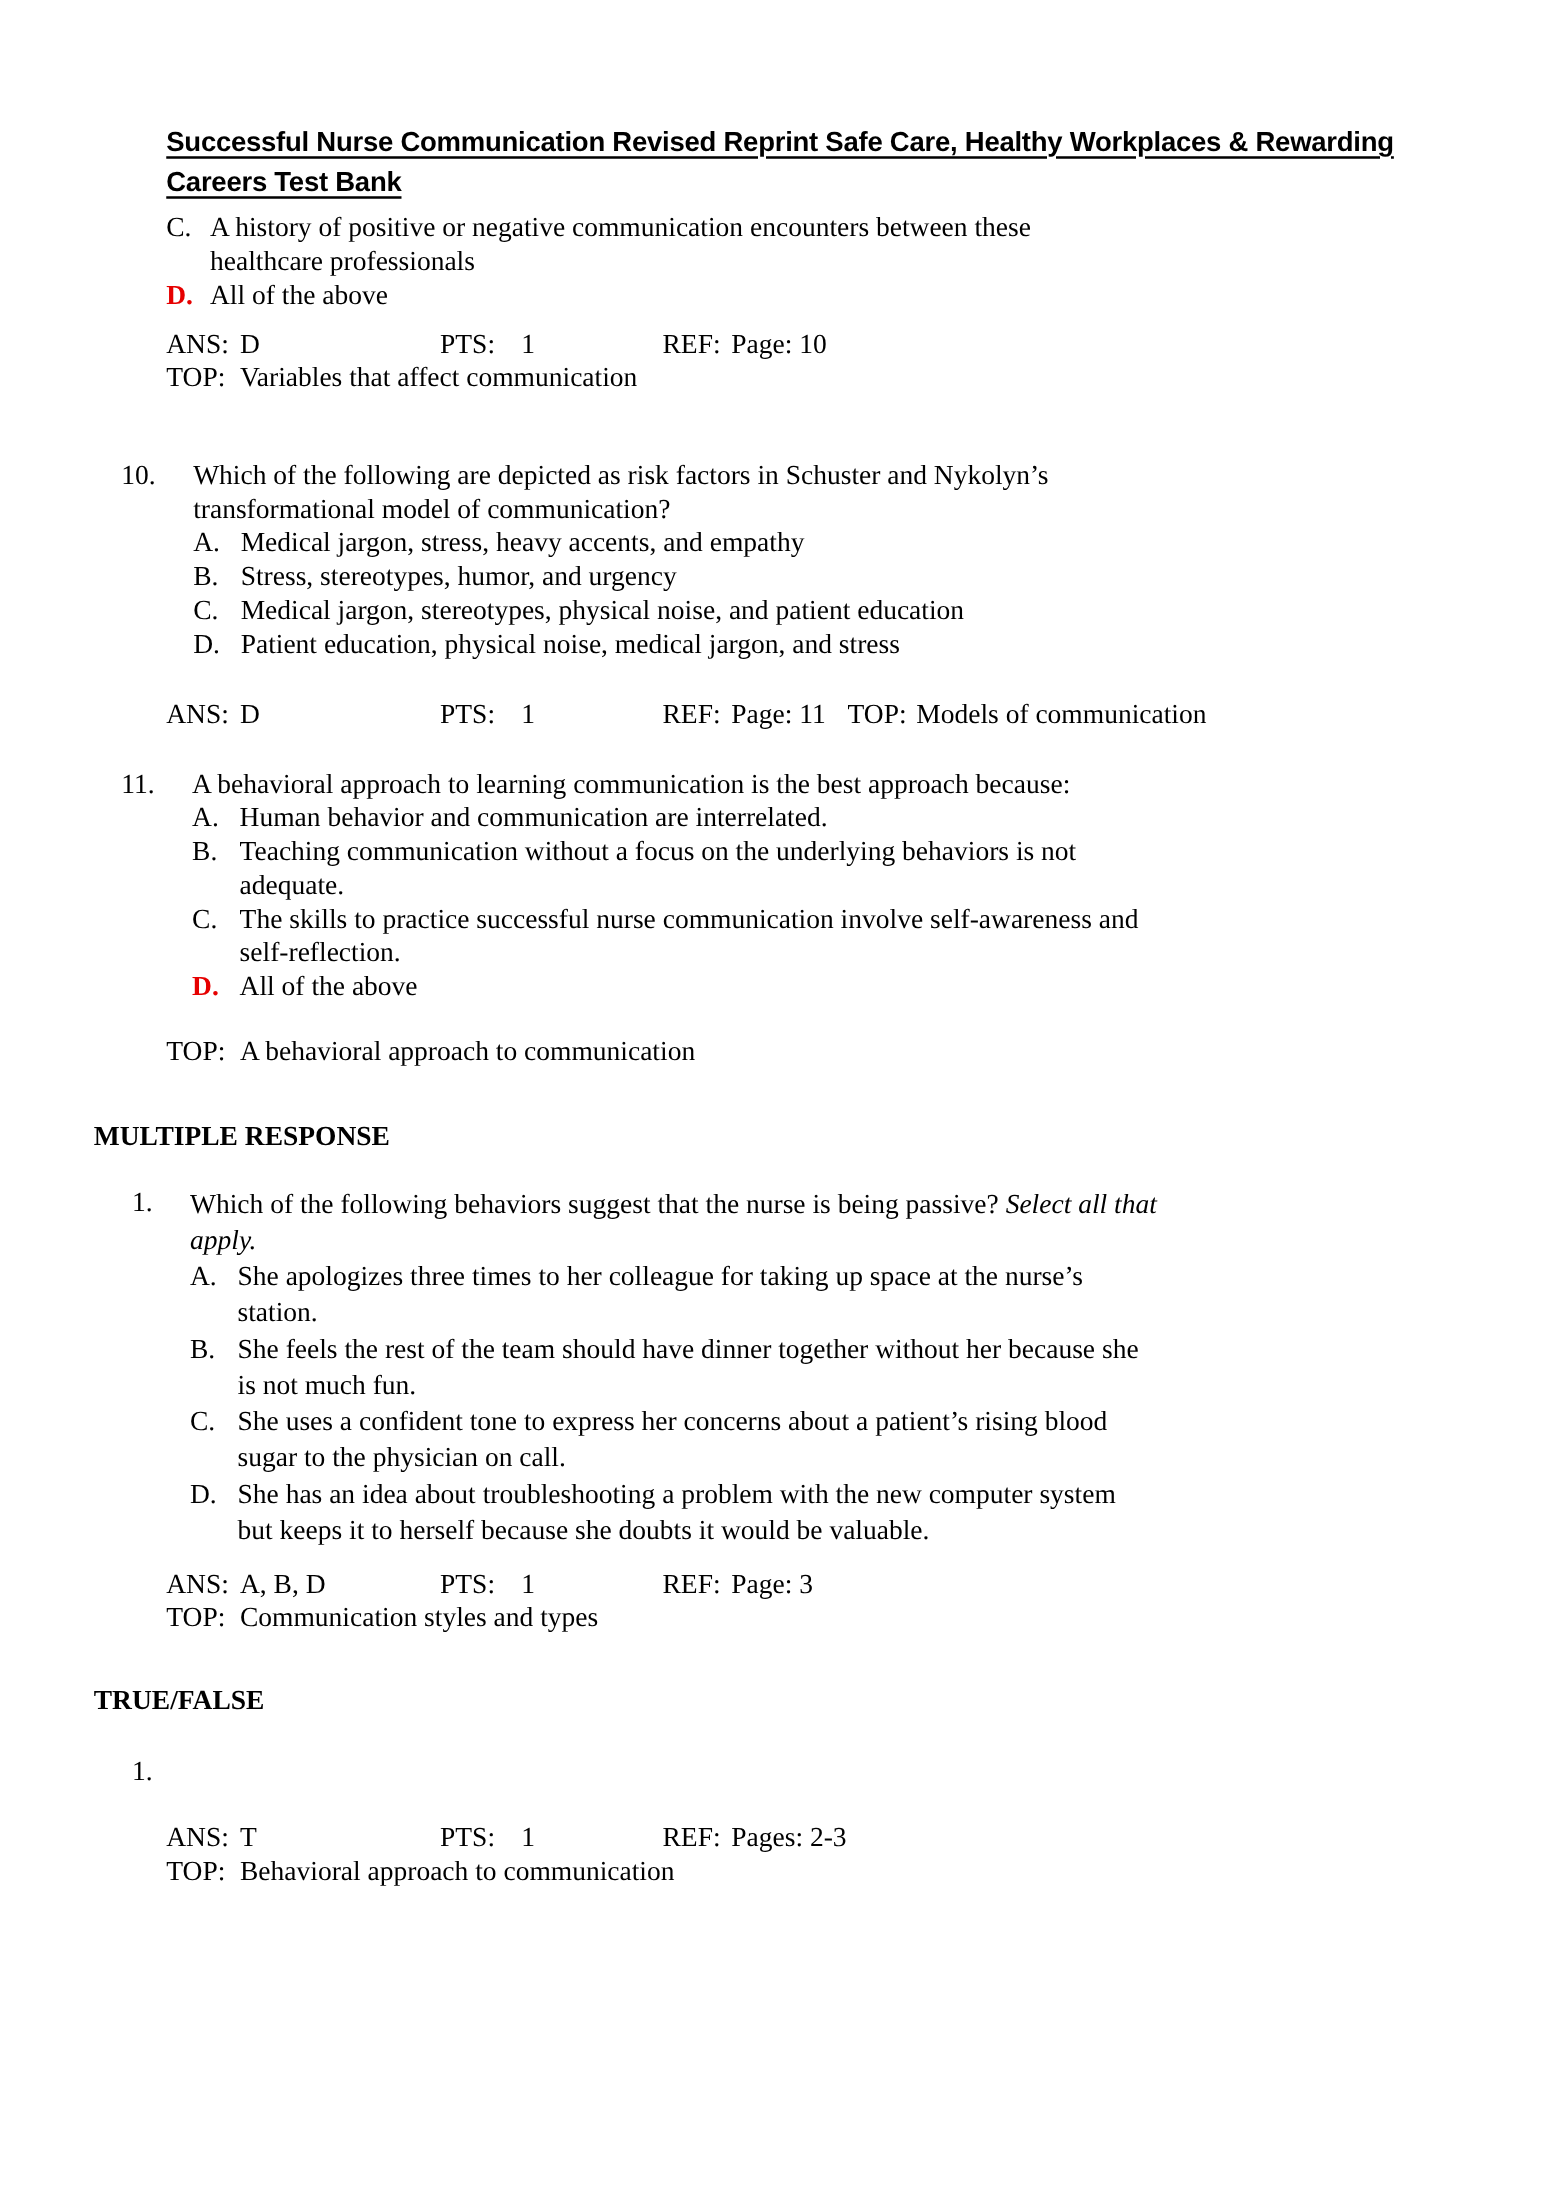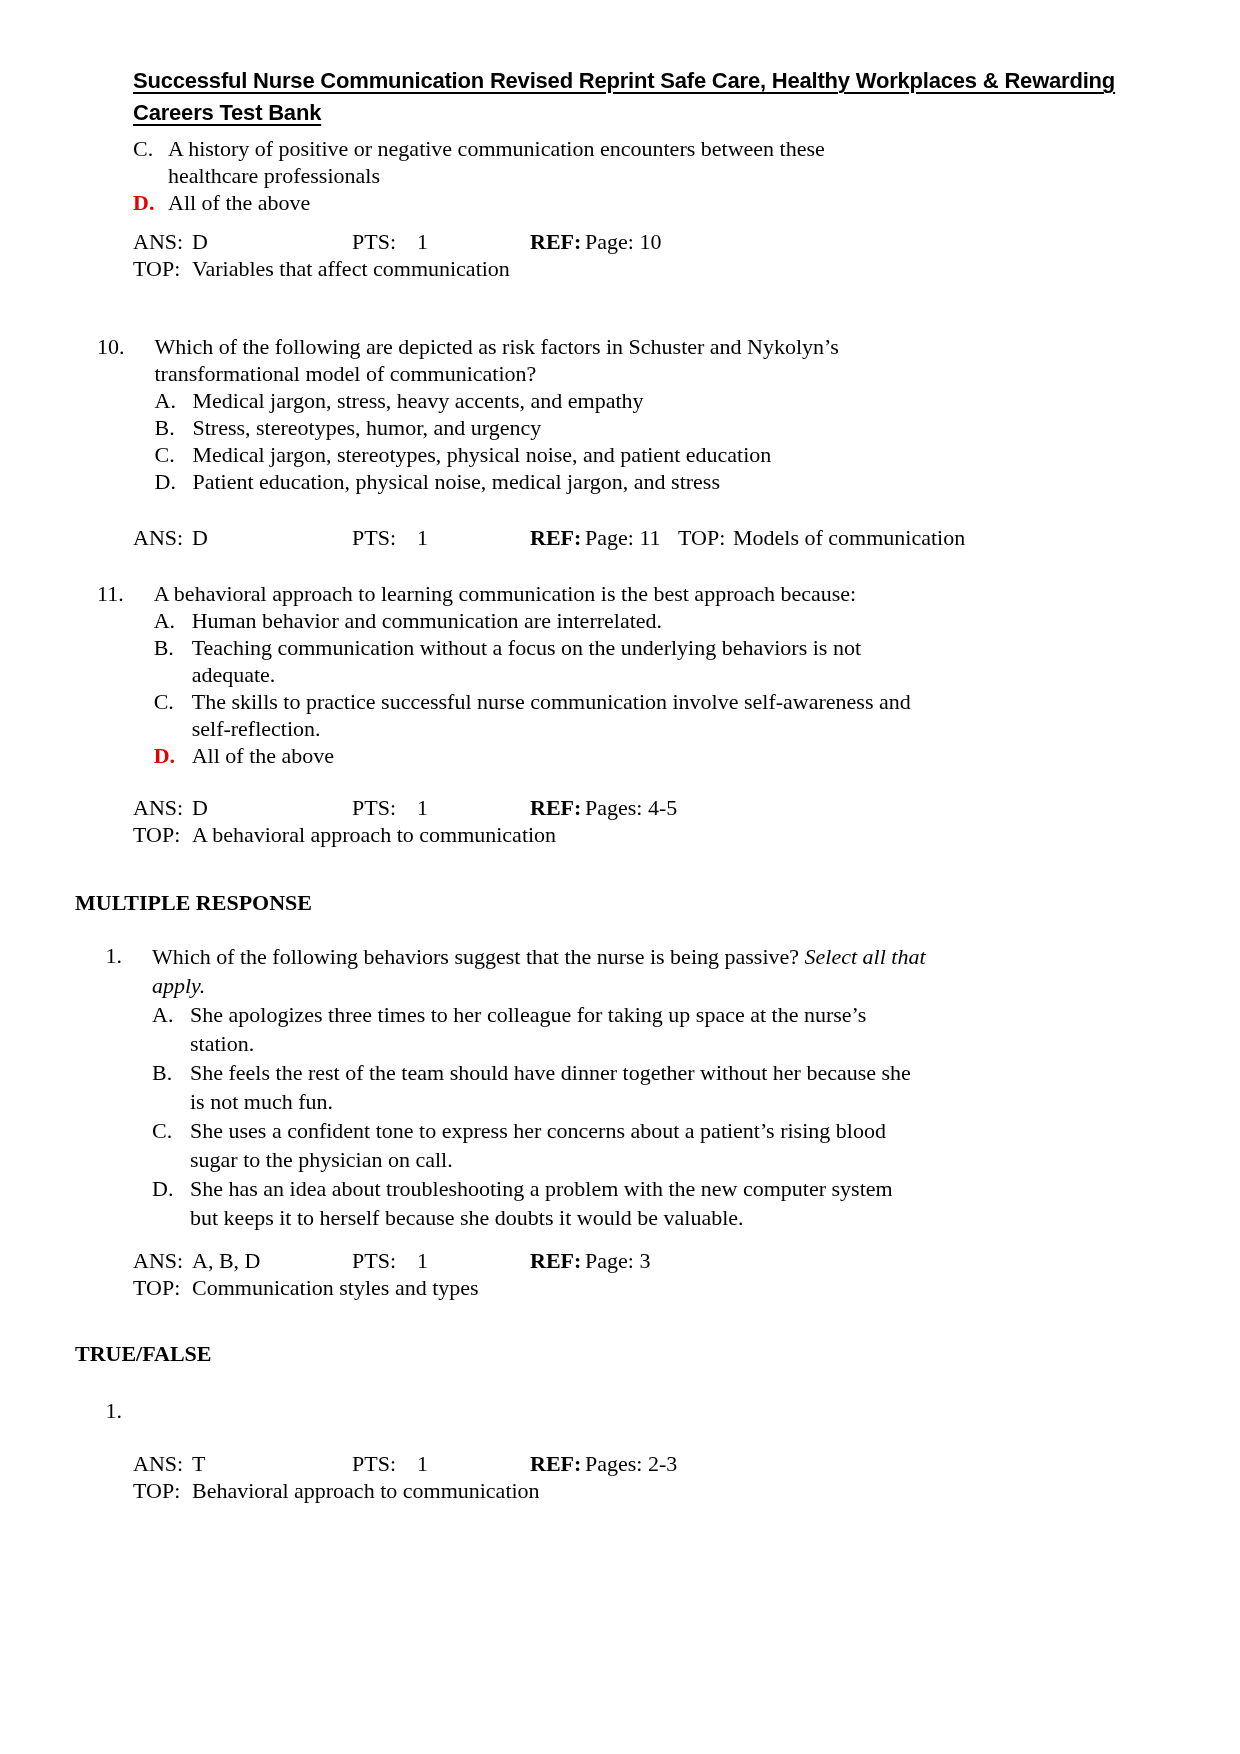--- a/index.html
+++ b/index.html
@@ -3,21 +3,21 @@
 <meta charset="utf-8">
 <style>
   html, body { margin: 0; padding: 0; background: #ffffff; }
   .page {
     position: relative;
     width: 1240px;
     height: 1754px;
     box-sizing: border-box;
     background: #ffffff;
     color: #000000;
-    padding: 65px 95px 0 133px;
+    padding: 98px 95px 0 133px;
     font-family: "Liberation Serif", "DejaVu Serif", serif;
     font-size: 22px;
     line-height: 27px;
     overflow: hidden;
   }
   .pre { white-space: pre-line; }
   .doc-header {
     font-family: "Liberation Sans", "DejaVu Sans", sans-serif;
     font-weight: bold;
     font-size: 22px;
@@ -43,21 +43,21 @@
   .tf-body { line-height: 28px; }
   .italic { font-style: italic; }
   
   .rcol { display: inline-block; vertical-align: top; }
   .rcol1 { width: 219px; }
   .rcol2 { width: 178px; }
   .rcol3 { width: 148px; }
   .rlbl { display: inline-block; }
   .rlbl-ans { width: 59px; font-family: Liberation Serif, serif; }
   .rlbl-pts { width: 65px; }
-  .rlbl-ref { width: 55px; font-weight: bold; }
+  .rlbl-ref { width: 55px; }
   .rlbl-top { width: 55px; }
   
   .section-heading { margin-left: -58px; font-weight: bold; }
   
   #carry-options { margin-top: 6px; }
   #carry-result  { margin-top: 12px; }
   #q10           { margin-top: 51px; }
   #q10-result    { margin-top: 29px; }
   #q11           { margin-top: 29px; }
   #q11-result    { margin-top: 25px; }
@@ -147,23 +147,20 @@
       </div>
       <div class="opt-row">
         <span class="opt-letter highlight">D.</span>
         <span class="opt-text pre">All of the above</span>
       </div>
     </div>
   </div>
 
   <div id="q11-result">
     <div>
-      <span class="rcol rcol1"><span class="rlbl rlbl-ans">ANS:</span><span>D</span></span><span class="rcol rcol2"><span class="rlbl rlbl-pts">PTS:</span><span>1</span></span><span class="rcol"><span class="rlbl rlbl-ref">REF:</span><span>Pages: 4-5</span></span>
-    </div>
-    <div>
       <span class="rlbl rlbl-ans">TOP:</span><span>A behavioral approach to communication</span>
     </div>
   </div>
 
   <div id="mr-heading" class="section-heading">MULTIPLE RESPONSE</div>
 
   <div id="mr-q1" class="q q-row">
     <span class="qnum">1.</span>
     <div class="qbody mr-body">
       <div class="pre"><span>Which of the following behaviors suggest that the nurse is being passive? </span><span class="italic">Select all that

